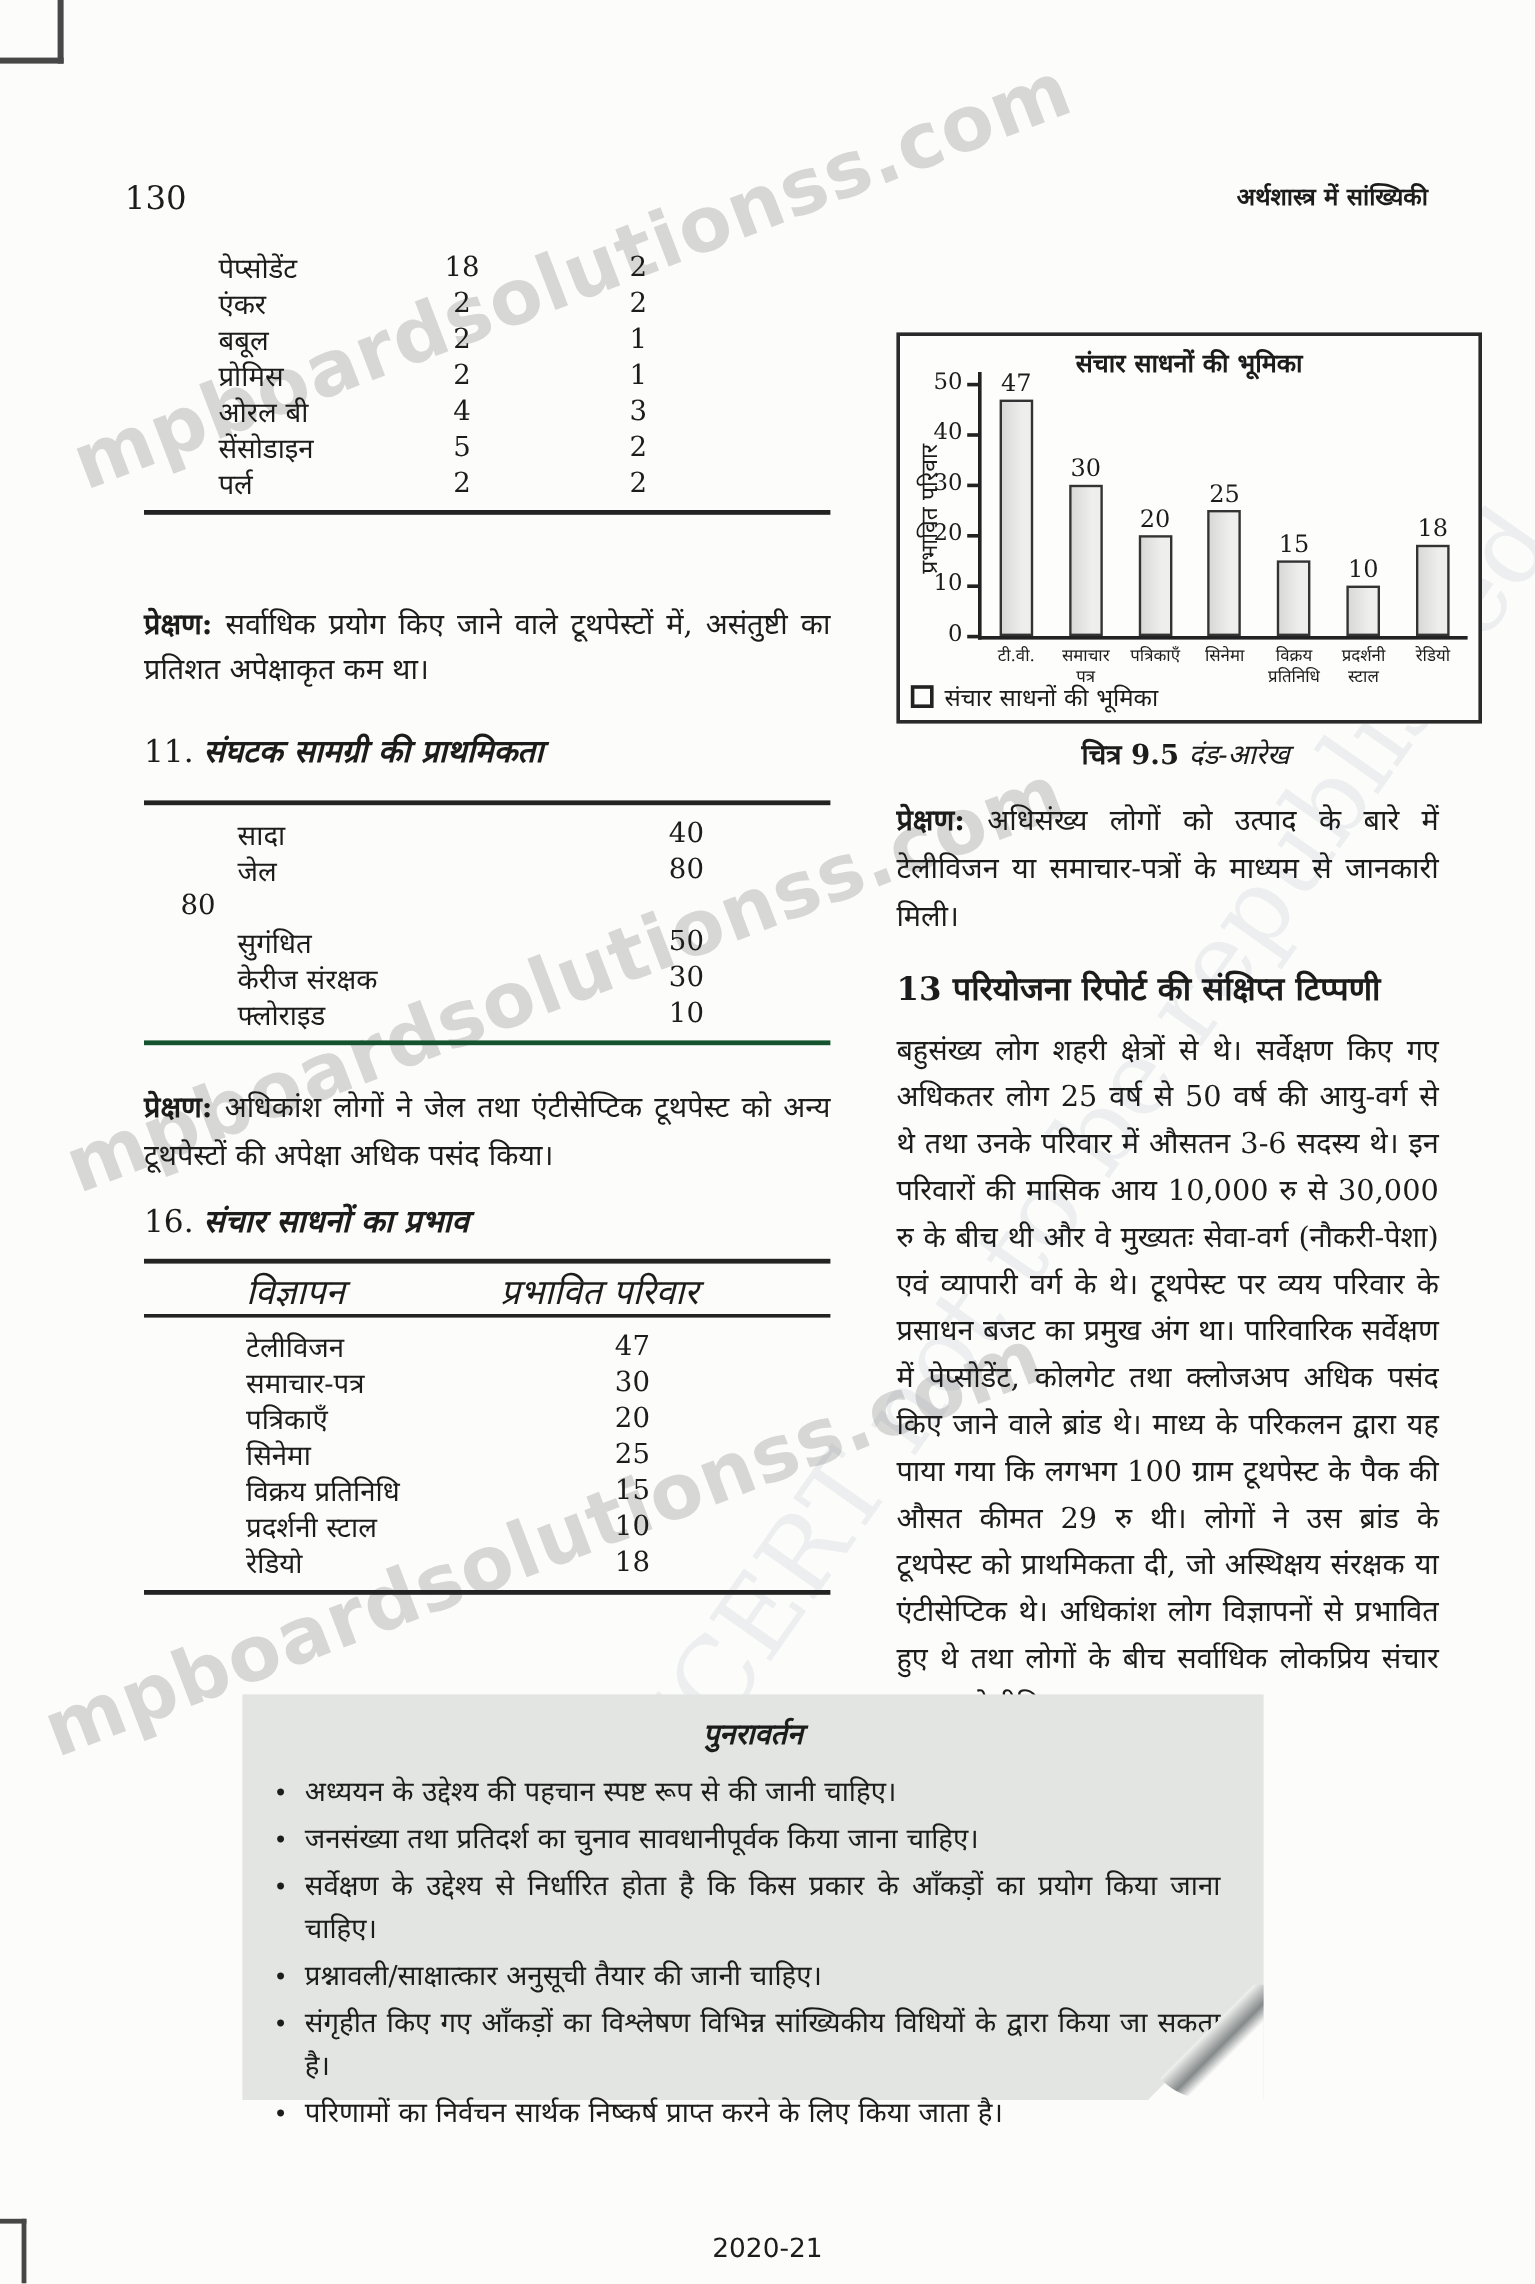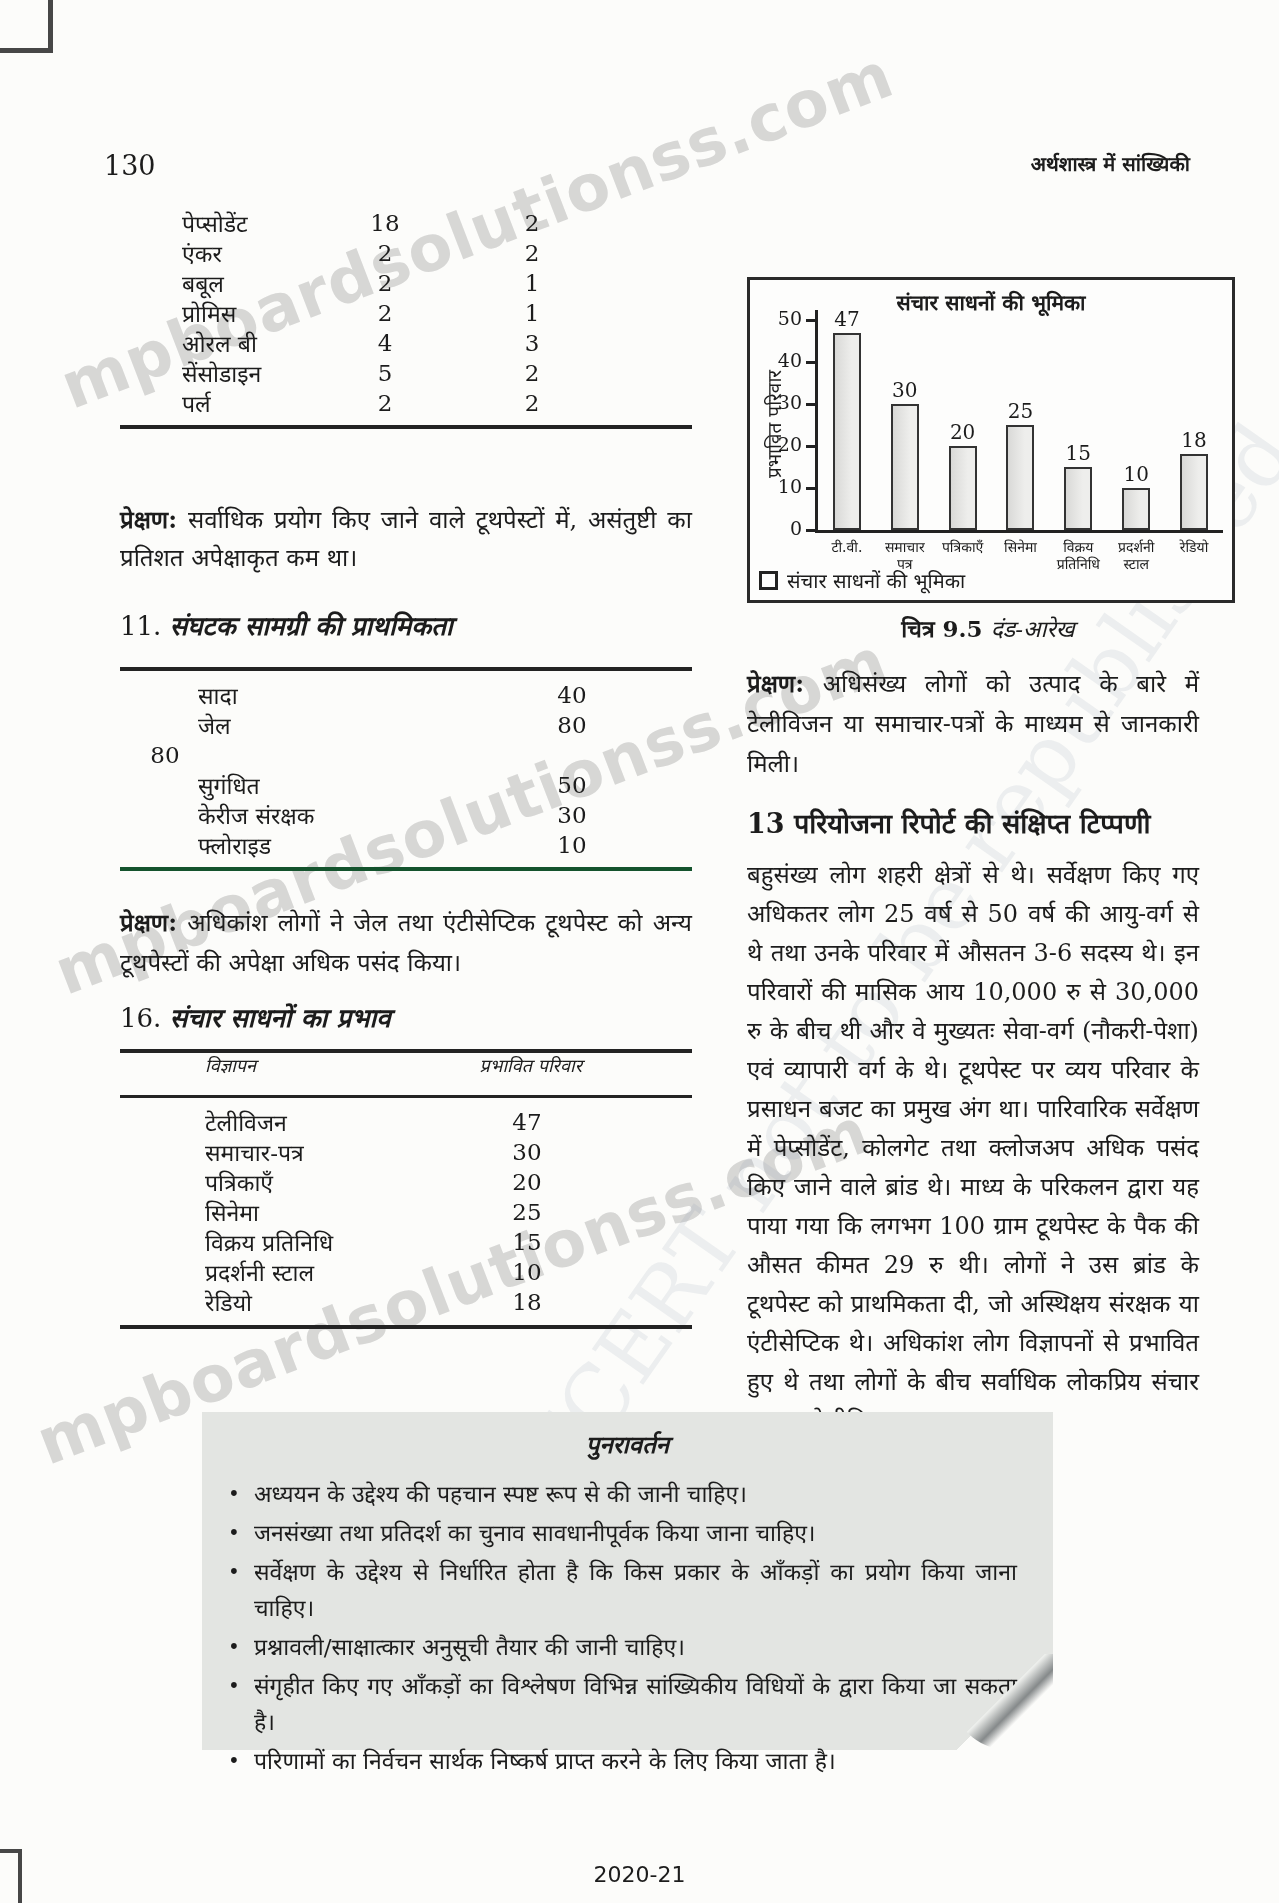--- a/index.html
+++ b/index.html
@@ -30,21 +30,21 @@
   .table-top .c2{width:164px;text-align:center;}
   .obs{font-size:24px;line-height:38px;text-align:justify;}
   .obs b{font-weight:bold;}
   .sec-h{font-size:26px;}
   .sec-h .num{font-weight:normal;}
   .sec-h .ttl{font-weight:bold;font-style:italic;}
   .table11{border-top:4px solid #232323;border-bottom:4px solid #14532d;padding:9px 0 7px 0;}
   .table11 .lbl{flex:1;padding-left:78px;box-sizing:border-box;}
   .table11 .val{width:90px;text-align:center;margin-right:75px;}
   .table12{border-top:4px solid #232323;border-bottom:4px solid #232323;}
-  .t12head{display:flex;align-items:flex-start;height:42px;font-size:18px;font-style:italic;
+  .t12head{display:flex;align-items:flex-end;height:42px;font-size:29px;font-style:italic;
            border-bottom:3px solid #232323;}
   .t12head .h1{flex:1;padding-left:85px;}
   .t12head .h2{margin-right:110px;}
   .t12body{padding:9px 0 8px 0;}
   .table12 .lbl{flex:1;padding-left:85px;box-sizing:border-box;}
   .table12 .val{width:90px;text-align:center;margin-right:120px;}
   
   .chartbox{position:relative;width:482px;height:320px;border:3px solid #2a2a2a;background:#fdfdfc;box-sizing:content-box;}
   .ctitle{position:absolute;top:8px;left:0;width:100%;text-align:center;font-weight:bold;font-size:21px;}
   .yaxis{position:absolute;left:65px;top:30px;width:3px;height:223px;background:#222;}

